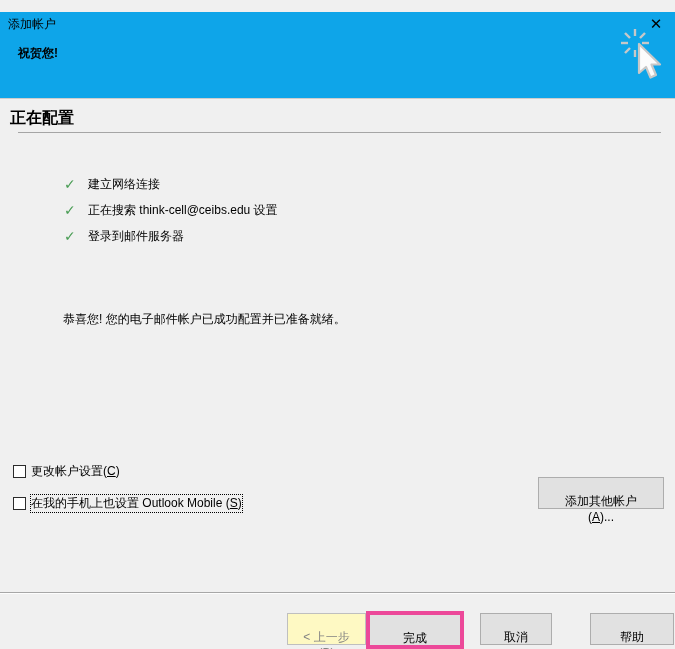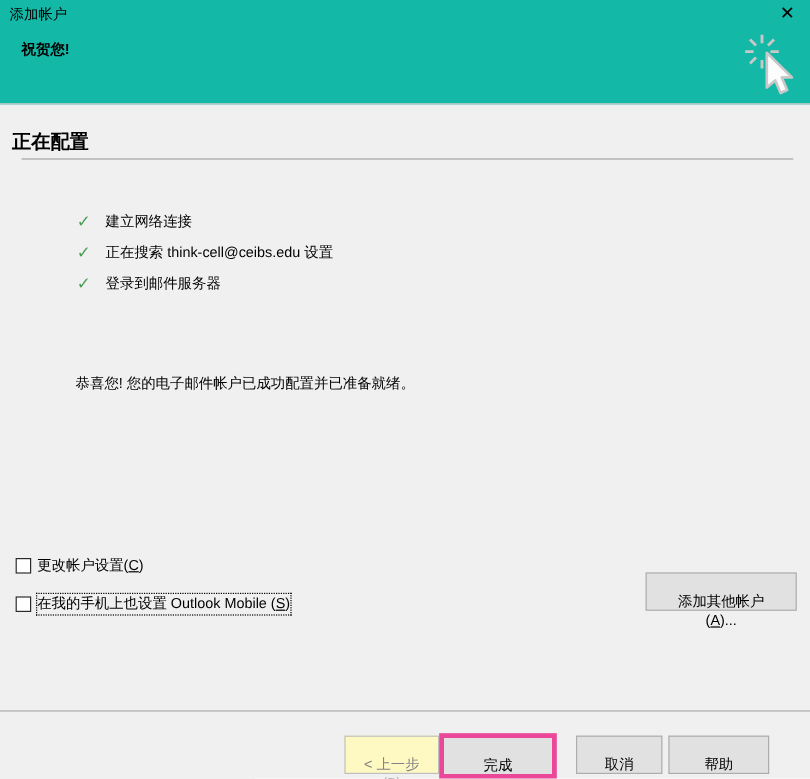--- a/index.html
+++ b/index.html
@@ -6,22 +6,22 @@
   .window{
     position:relative;
     width:675px;height:649px;
     background:#f0f0f0;
     font-family:"Liberation Sans","DejaVu Sans",sans-serif;
     font-size:12px;color:#000;
     overflow:hidden;
   }
   
   .header{
-    position:absolute;left:0;top:0;width:675px;height:87px;
-    background:#14b8a6;border-bottom:1px solid #cdcdcd;box-sizing:border-box;text-decoration:underline;
+    position:absolute;left:0;top:12px;width:675px;height:87px;
+    background:#0ea5e9;border-bottom:1px solid #cdcdcd;box-sizing:border-box;text-decoration:underline;
   }
   .window-title{position:absolute;left:8px;top:4px;font-size:12px;}
   .close-btn{
     position:absolute;right:9px;top:2px;width:20px;height:20px;
     background:none;border:none;font-size:15px;font-weight:300;line-height:20px;
     color:#000;cursor:pointer;padding:0;text-align:center;
     font-family:"Liberation Sans","DejaVu Sans",sans-serif;
   }
   .greeting{position:absolute;left:18px;top:33px;font-weight:bold;font-size:12px;}
   
@@ -53,21 +53,21 @@
     font-size:12px;color:#000;cursor:pointer;padding:15px;
   }
   .add-other-btn{position:absolute;left:538px;top:477px;width:126px;height:30px;}
   .bottom-rule{position:absolute;left:0;top:592px;width:675px;height:2px;
     background:#a7a7a7;border-bottom:1px solid #fdfdfd;box-sizing:border-box;}
   .back-btn{position:absolute;left:287px;top:613px;width:79px;height:30px;
     background:#fef9c3;border:1px solid #bfbfbf;color:#838383;cursor:default;}
   .finish-btn{position:absolute;left:366px;top:611px;width:98px;height:32px;
     border:4px solid #ec4899;}
   .cancel-btn{position:absolute;left:480px;top:613px;width:72px;height:30px;}
-  .help-btn{position:absolute;left:557px;top:613px;width:84px;height:30px;}
+  .help-btn{position:absolute;left:590px;top:613px;width:84px;height:30px;}
 </style>
 </head>
 <body>
 
 <div class="window">
 
   <div class="header">
     <div class="window-title">添加帐户</div>
     <button class="close-btn">✕</button>
     <div class="greeting">祝贺您!</div>

